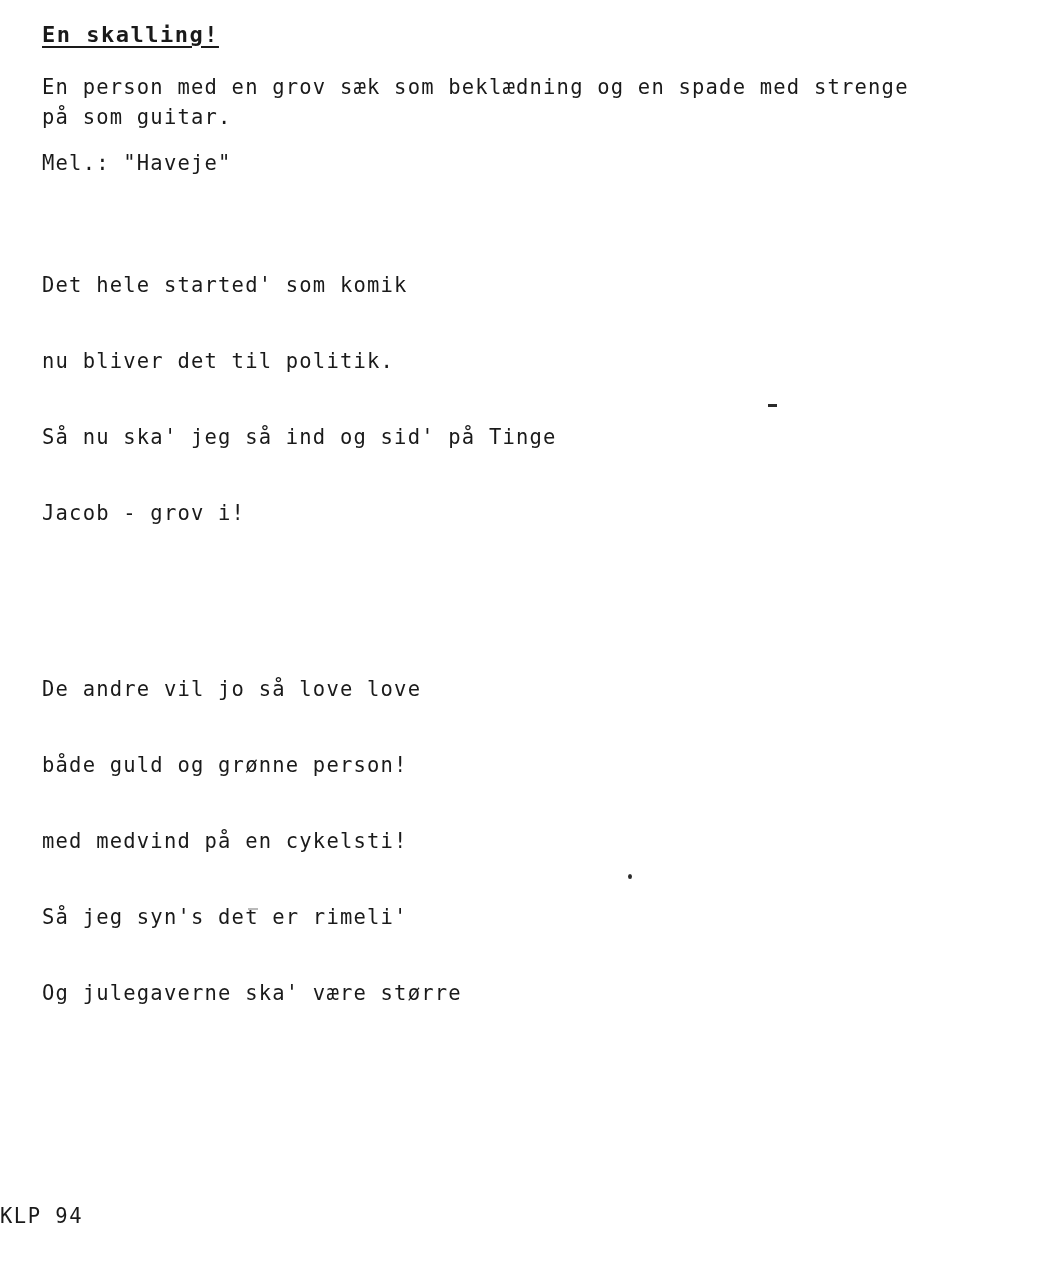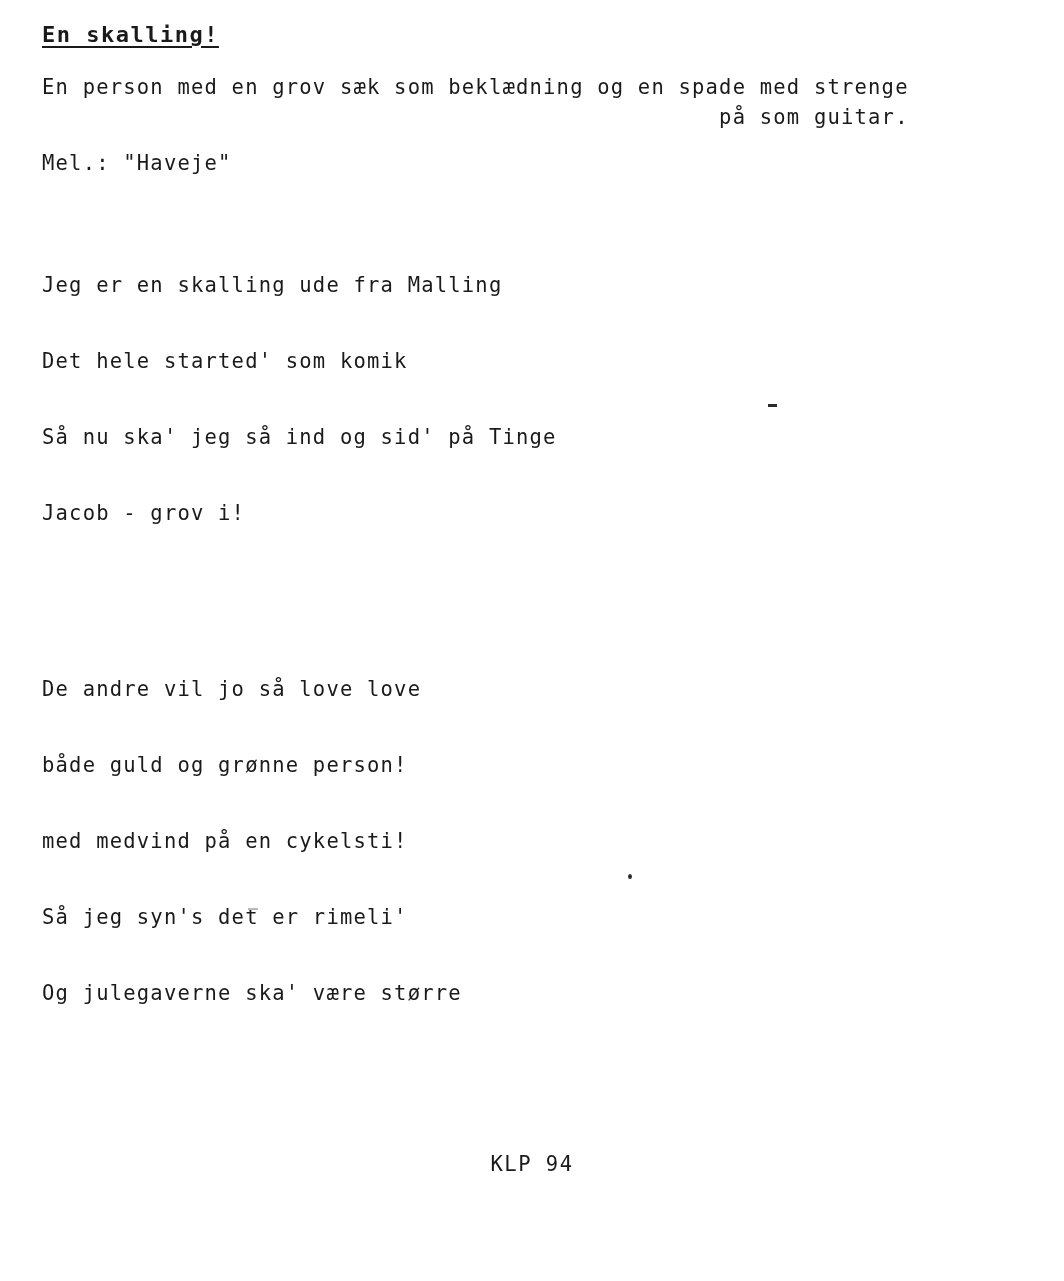--- a/index.html
+++ b/index.html
@@ -34,21 +34,20 @@
     white-space: pre;
   }
   .intro {
     position: absolute;
     left: 42px;
     top: 72px;
     font-size: 20.5px;
     line-height: 30px;
     letter-spacing: 1.2px;
     white-space: pre;
-    text-align: right;
   }
   .melody {
     position: absolute;
     left: 42px;
     top: 148px;
     font-size: 20.5px;
     line-height: 30px;
     letter-spacing: 1.2px;
     white-space: pre;
   }
@@ -67,23 +66,22 @@
   }
   .verse:last-child {
     margin-bottom: 0;
   }
   .line {
     white-space: pre;
   }
   .footer {
     position: absolute;
     left: 0;
-    top: 1152px;
+    top: 1204px;
     width: 1064px;
-    text-align: center;
     font-size: 20.5px;
     letter-spacing: 1.5px;
     white-space: pre;
   }
   .speck {
     position: absolute;
     background: #2b2b2b;
   }
   .speck-a { left: 768px; top: 404px; width: 9px; height: 3px; }
   .speck-b { left: 628px; top: 874px; width: 4px; height: 5px; border-radius: 50%; }
@@ -97,22 +95,22 @@
   <div class="doc-title">En skalling!</div>
 
   <div class="intro">En person med en grov sæk som beklædning og en spade med strenge
 på som guitar.</div>
 
   <div class="melody">Mel.: "Haveje"</div>
 
   <div class="verses">
 
     <div class="verse">
-      <div class="line">Jeg er en skalling ude fra Malling</div>
       <div class="line">Det hele started' som komik</div>
+      <div class="line">nu bliver det til politik.</div>
       <div class="line">Så nu ska' jeg så ind og sid' på Tinge</div>
       <div class="line">Jacob - grov i!</div>
     </div>
 
     <div class="verse">
       <div class="line">De andre vil jo så love love</div>
       <div class="line">både guld og grønne person!</div>
       <div class="line">med medvind på en cykelsti!</div>
       <div class="line">Så jeg syn's det er rimeli'</div>
       <div class="line">Og julegaverne ska' være større</div>

